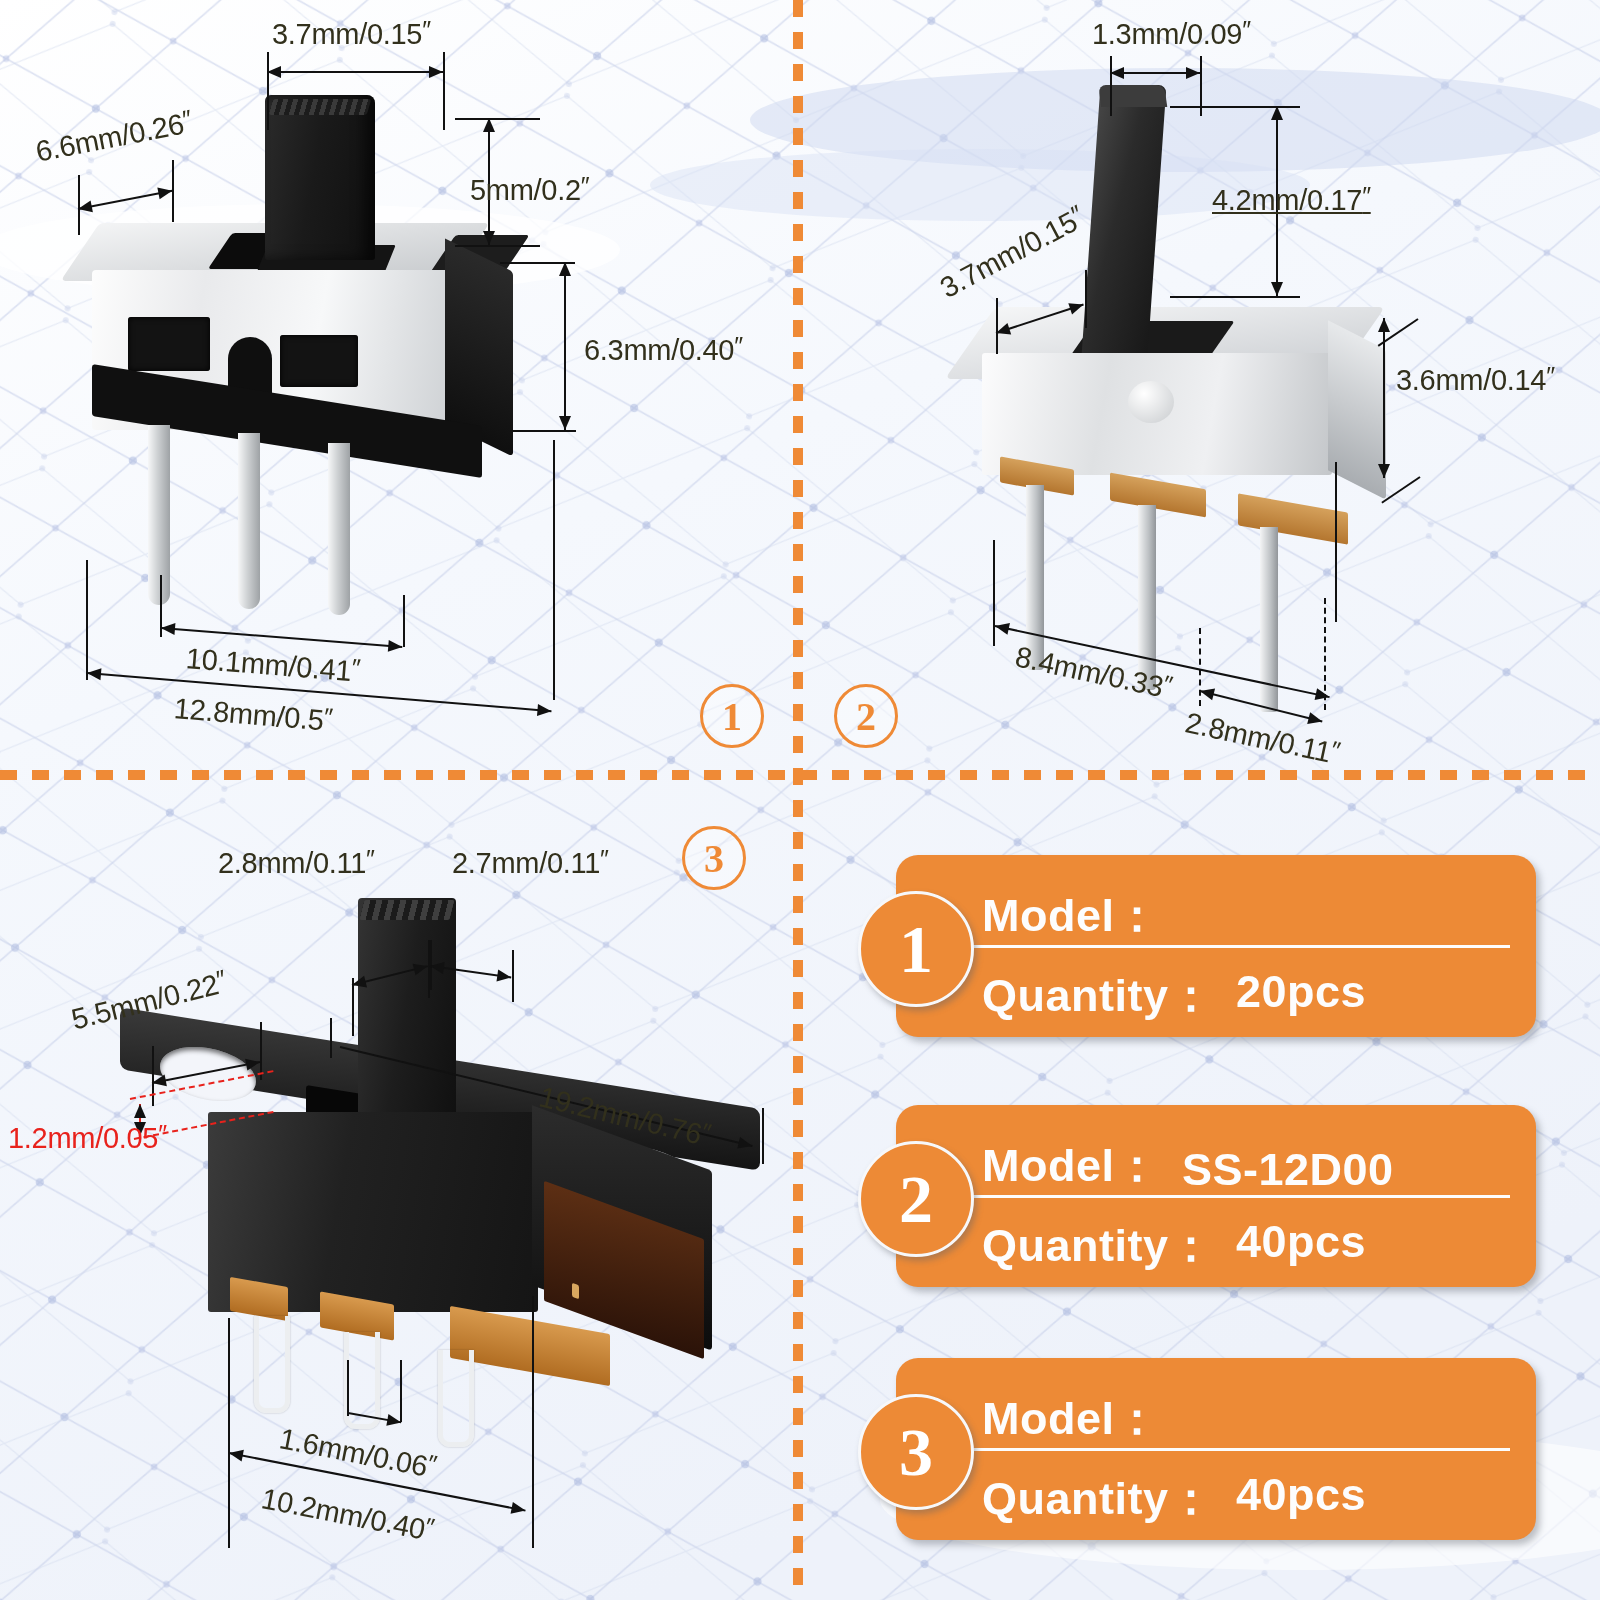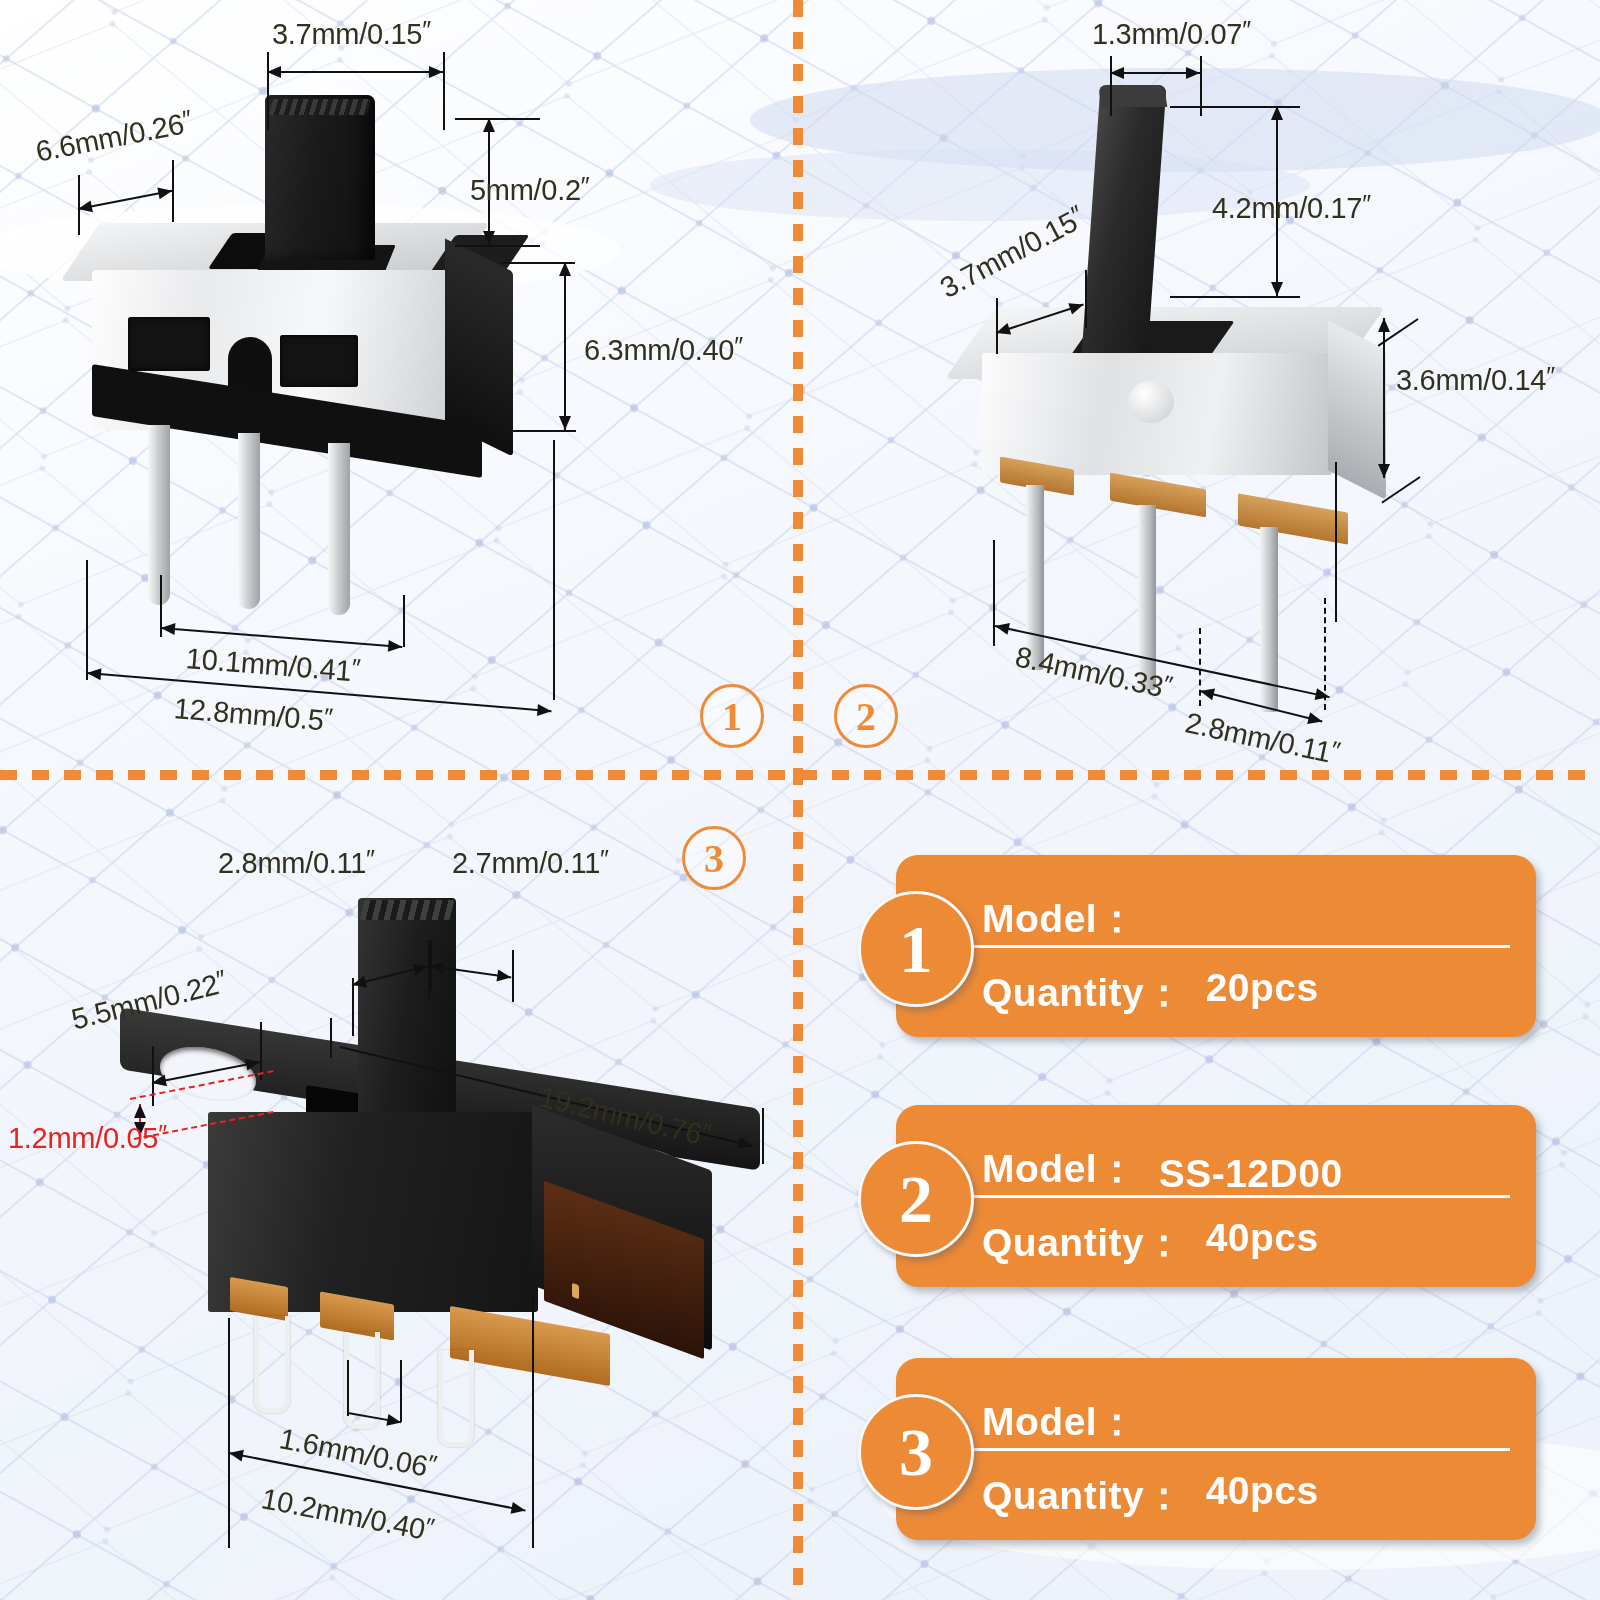--- a/index.html
+++ b/index.html
@@ -165,21 +165,21 @@
     background:#d9a75f;border-radius:2px;transform:skewY(18deg);}
 
   
   .card{
     position:absolute;z-index:50;left:896px;width:640px;height:182px;
     background:#ed8a36;border-radius:22px;
     box-shadow:4px 5px 7px rgba(90,95,105,.38);
   }
   .card .row{
     height:91px;display:flex;align-items:center;padding-left:86px;
-    color:#fdfdfd;font-size:39px;font-weight:700;letter-spacing:.5px;
+    color:#fdfdfd;font-size:45px;font-weight:700;letter-spacing:.5px;
     font-family:"Liberation Sans", sans-serif;white-space:nowrap;
   }
   .card .row.top{align-items:flex-end;padding-bottom:10px;}
   .card .row.bot{align-items:flex-start;padding-top:10px;}
   .card .sep{position:absolute;left:76px;right:26px;top:90px;height:3px;background:#fdfdfd;}
   .card .lbl{display:inline-block;}
   .card .val{display:inline-block;margin-left:22px;}
   .card-badge{
     position:absolute;z-index:55;width:110px;height:110px;border-radius:50%;
     background:#ed8a36;border:3px solid #f7f8fa;
@@ -300,34 +300,34 @@
   <div class="pcb c"></div>
   <div class="pin p1"></div>
   <div class="pin p2"></div>
   <div class="pin p3"></div>
 </div>
 
 <div class="ln v" style="left:1110px;top:56px;height:60px;"></div>
 <div class="ln v" style="left:1200px;top:56px;height:60px;"></div>
 <div class="arrowline" style="left:1110px;top:72px;width:90px;"></div>
 <div class="dim" style="left:1092px;top:16px;">
-  <span>1.3mm/0.07</span><span class="pr">″</span>
+  <span>1.3mm/0.09</span><span class="pr">″</span>
 </div>
 
 <div class="ln v" style="left:996px;top:298px;height:56px;"></div>
 <div class="ln v" style="left:1085px;top:270px;height:58px;"></div>
 <div class="arrowline" style="left:996px;top:332px;width:92px;transform:rotate(-18deg);"></div>
 <div class="dim" style="left:942px;top:272px;transform:rotate(-28deg);transform-origin:0 50%;">
   <span>3.7mm/0.15</span><span class="pr">″</span>
 </div>
 
 <div class="ln h" style="left:1170px;top:106px;width:130px;"></div>
 <div class="ln h" style="left:1170px;top:296px;width:130px;"></div>
 <div class="arrowvert" style="left:1276px;top:106px;height:190px;"></div>
-<div class="dim" style="left:1212px;top:190px;">
+<div class="dim" style="left:1212px;top:182px;text-decoration:underline;">
   <span>4.2mm/0.17</span><span class="pr">″</span>
 </div>
 
 <div class="ln h" style="left:1370px;top:318px;width:48px;transform:rotate(-34deg);transform-origin:100% 50%;"></div>
 <div class="ln h" style="left:1374px;top:476px;width:46px;transform:rotate(-34deg);transform-origin:100% 50%;"></div>
 <div class="arrowvert" style="left:1383px;top:318px;height:160px;"></div>
 <div class="dim" style="left:1396px;top:362px;">
   <span>3.6mm/0.14</span><span class="pr">″</span>
 </div>
 

